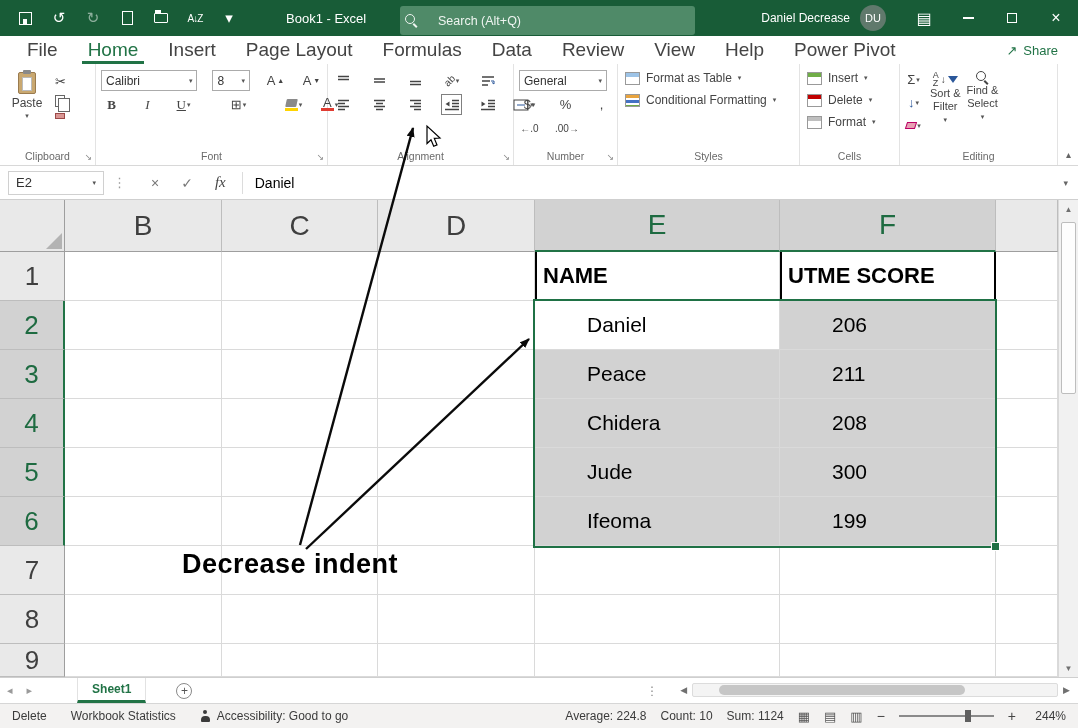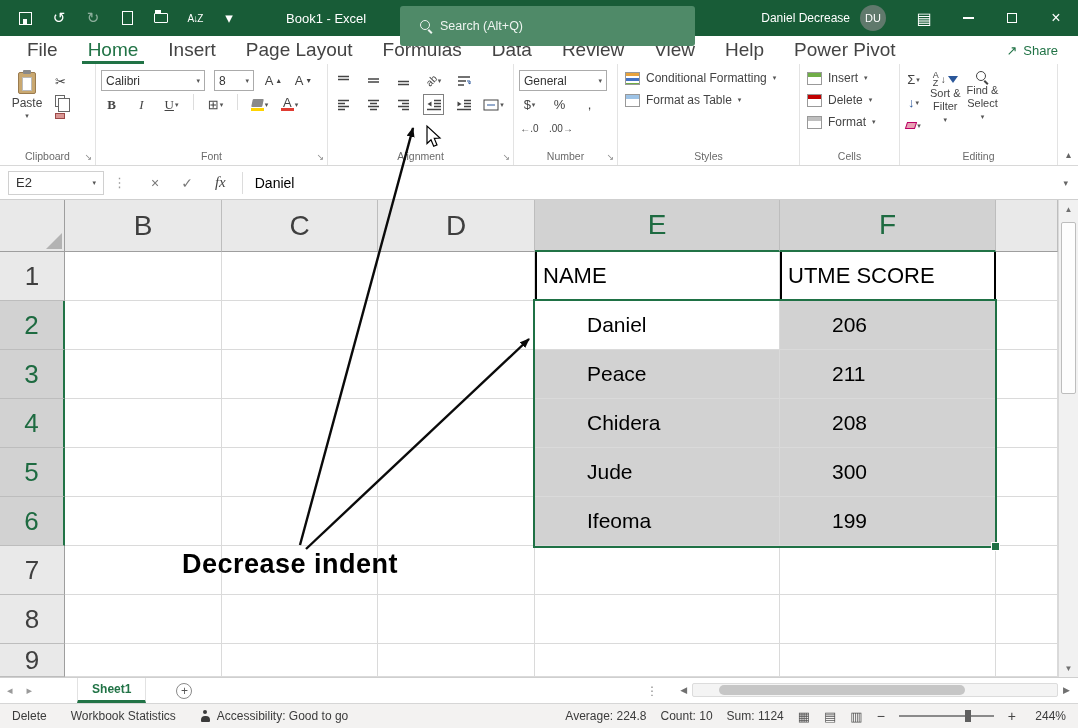--- a/index.html
+++ b/index.html
@@ -11,21 +11,21 @@
 .qat{display:flex;align-items:center;gap:4px;padding-left:10px}
 .q{width:30px;height:28px;display:flex;align-items:center;justify-content:center;font-size:15px}
 .dim{opacity:.5}
 .azq{font-size:10px;letter-spacing:-1px}
 .ico-save{width:13px;height:13px;border:1.5px solid #fff;position:relative;display:inline-block}
 .ico-save::after{content:"";position:absolute;left:3px;bottom:0;width:4px;height:5px;background:#fff}
 .ico-doc{width:11px;height:14px;border:1.5px solid #fff;display:inline-block}
 .ico-folder{width:14px;height:10px;border:1.5px solid #fff;border-radius:1px;position:relative;display:inline-block}
 .ico-folder::before{content:"";position:absolute;top:-4px;left:0;width:6px;height:3px;background:#fff}
 .tb-title{margin-left:42px;font-size:13px;white-space:nowrap}
-.searchbox{position:absolute;left:400px;top:6px;width:295px;height:40px;background:#4f8a68;border-radius:3px;display:flex;align-items:center;gap:7px;padding-left:20px;font-size:12.5px;color:#eef4f0}
+.searchbox{position:absolute;left:400px;top:6px;width:295px;height:29px;background:#4f8a68;border-radius:3px;display:flex;align-items:center;gap:20px;padding-left:5px;font-size:12.5px;color:#eef4f0}
 .mag{position:relative;width:13px;height:13px;display:inline-block}
 .mag::before{content:"";position:absolute;left:0;top:0;width:8px;height:8px;border:1.5px solid currentColor;border-radius:50%}
 .mag::after{content:"";position:absolute;left:9px;top:9px;width:5px;height:1.5px;background:currentColor;transform:rotate(45deg);transform-origin:0 0}
 .tb-right{margin-left:auto;display:flex;align-items:center}
 .username{font-size:12px;margin-right:10px}
 .avatar{width:26px;height:26px;border-radius:50%;background:#60796c;display:flex;align-items:center;justify-content:center;font-size:11px;margin-right:16px}
 .winbtn{width:44px;height:36px;display:flex;align-items:center;justify-content:center;font-size:16px}
 .mline{width:11px;height:1.5px;background:#fff}
 .sqw{width:10px;height:10px;border:1.3px solid #fff}
 
@@ -35,21 +35,21 @@
 .rtab.active{color:#217346}
 .rtab.active::after{content:"";position:absolute;left:9px;right:9px;bottom:0;height:3px;background:#217346}
 .share{margin-left:auto;display:flex;align-items:center;gap:6px;color:#217346;padding-right:20px;font-size:13px}
 
 
 .ribbon{position:absolute;top:64px;left:0;right:0;height:102px;background:#fff;border-bottom:1px solid #d8d8d8;display:flex;z-index:8}
 .rgroup{position:relative;height:100%;border-right:1px solid #e3e3e3;padding:3px 3px 18px}
 .glabel{position:absolute;bottom:3px;left:0;right:0;text-align:center;font-size:10.5px;color:#6a6a6a}
 .launcher{position:absolute;right:3px;bottom:3px;font-size:9px;color:#8a8a8a}
 .g-clip{width:96px}.g-font{width:232px}.g-align{width:186px}.g-num{width:104px}.g-styles{width:182px}.g-cells{width:100px}.g-edit{width:158px}
-.rrow{display:flex;align-items:flex-start;gap:9px;margin:3px 2px}
+.rrow{display:flex;align-items:flex-start;gap:15px;margin:3px 2px}
 .bi{min-width:21px;height:21px;display:flex;align-items:center;justify-content:center;color:#444;font-size:13px;gap:1px}
 .car{font-size:7px;color:#555}
 .combo{border:1px solid #ababab;background:#fff;height:21px;display:flex;align-items:center;justify-content:space-between;font-size:12px;padding:0 4px;color:#333}
 .w-fontname{width:104px}.w-fontsize{width:40px}.w-general{width:88px}
 .vdiv{width:1px;height:16px;background:#ddd;margin:0 2px}
 .clipgrp{display:flex}
 .paste{width:48px;display:flex;flex-direction:column;align-items:center;gap:2px;padding-top:5px;font-size:12px;color:#444}
 .clip{position:relative;width:18px;height:22px;background:#c9a870;border:1px solid #9a7b4f;border-radius:2px}
 .clip::before{content:"";position:absolute;left:3px;top:4px;right:3px;bottom:2px;background:#fff;border:1px solid #bbb}
 .clip::after{content:"";position:absolute;top:-3px;left:4px;width:8px;height:4px;background:#8a8a8a;border-radius:1px}
@@ -98,21 +98,21 @@
 .grid{position:absolute;top:200px;left:0;width:1058px;height:477px;display:grid;grid-template-columns:65px 157px 156px 157px 245px 216px 62px;grid-template-rows:52px repeat(8,49px) 33px;background:#fff;z-index:1}
 .corner{background:#e9e9e9;border-right:1px solid #9e9e9e;border-bottom:1px solid #9e9e9e;position:relative}
 .corner::after{content:"";position:absolute;right:2px;bottom:2px;width:0;height:0;border-style:solid;border-width:0 0 16px 16px;border-color:transparent transparent #b3b3b3 transparent}
 .ch{background:#e9e9e9;border-right:1px solid #bdbdbd;border-bottom:1px solid #9e9e9e;display:flex;align-items:center;justify-content:center;font-size:28px;color:#3f3f3f}
 .rh{background:#e9e9e9;border-right:1px solid #9e9e9e;border-bottom:1px solid #bdbdbd;display:flex;align-items:center;justify-content:center;font-size:26px;color:#3f3f3f;overflow:hidden}
 .ch.sel,.rh.sel{background:#d2d2d2;color:#1e6b41}
 .ch.sel{border-bottom:2px solid #217346}
 .rh.sel{border-right:2px solid #217346}
 .c{background:#fff;border-right:1px solid #dadada;border-bottom:1px solid #dadada;display:flex;align-items:center;font-size:21px;color:#000;overflow:hidden}
 .c.gray{background:#d2d2d2}
-.c.hdr{font-weight:400;font-size:22px;padding-left:6px;border-bottom:2px solid #000}
+.c.hdr{font-weight:700;font-size:22px;padding-left:6px;border-bottom:2px solid #000}
 .eb{border-left:2px solid #000}
 .fb{border-left:2px solid #000;border-right:2px solid #000}
 .ind{padding-left:52px}
 .selbox{position:absolute;left:533px;top:299px;width:464px;height:249px;border:2px solid #1f7145;z-index:5;pointer-events:none}
 .selbox::after{content:"";position:absolute;right:-5px;bottom:-5px;width:7px;height:7px;background:#1f7145;border:1px solid #fff}
 .vscroll{position:absolute;right:0;top:200px;width:20px;height:477px;background:#f1f1f1;border-left:1px solid #d9d9d9;z-index:4}
 .vsbtn{position:absolute;left:0;right:0;height:18px;display:flex;align-items:center;justify-content:center;color:#707070;font-size:8px}
 .vsdown{bottom:0}
 .vsthumb{position:absolute;left:2px;right:2px;top:22px;height:172px;background:#fdfdfd;border:1px solid #bdbdbd;border-radius:2px}
 
@@ -348,27 +348,27 @@
     <div class="rrow">
       <span class="bi" style="font-size:10px">←.0</span>
       <span class="bi" style="font-size:10px">.00→</span>
     </div>
     <div class="glabel">Number</div>
     <span class="launcher">↘</span>
   </div>
 
   <div class="rgroup g-styles">
     <div class="stylerow">
+      <span class="ic ic-table"></span>
+      <span>Format as Table</span>
+        <span class="car">▾</span>
+    </div>
+    <div class="stylerow">
       <span class="ic ic-cf"></span>
       <span>Conditional Formatting</span>
-        <span class="car">▾</span>
-    </div>
-    <div class="stylerow">
-      <span class="ic ic-table"></span>
-      <span>Format as Table</span>
         <span class="car">▾</span>
     </div>
     <div class="glabel">Styles</div>
   </div>
 
   <div class="rgroup g-cells">
     <div class="stylerow">
       <span class="ic ic-ins"></span>
       <span>Insert</span>
         <span class="car">▾</span>

